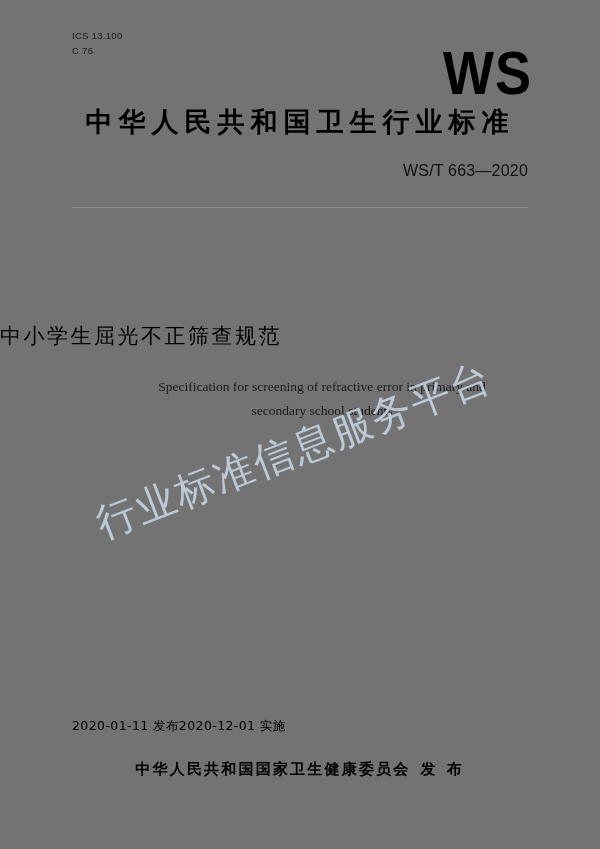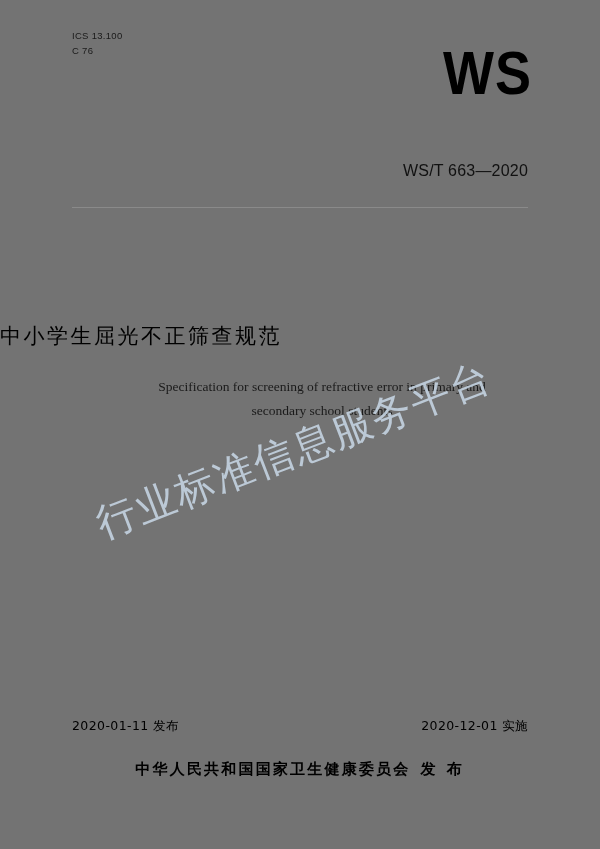--- a/index.html
+++ b/index.html
@@ -125,21 +125,21 @@
     pointer-events: none;
   }
 
   
   .footer-dates {
     position: absolute;
     left: 72px;
     right: 72px;
     top: 718px;
     display: flex;
-    justify-content: space-between;
+    justify-content: flex-start;
     font-family: "DejaVu Sans", sans-serif;
     font-size: 12.5px;
     color: #000000;
     letter-spacing: 0.4px;
   }
   .footer-issuer {
     position: absolute;
     left: 0;
     right: 0;
     top: 760px;
@@ -161,20 +161,21 @@
 
 <div class="page">
 
   <div class="ics-block">
     <div>ICS 13.100</div>
     <div>C 76</div>
   </div>
 
   <div class="ws-logo">WS</div>
 
+  <div class="std-title">中华人民共和国卫生行业标准</div>
 
   <div class="std-number">WS/T 663—2020</div>
 
   <div class="rule"></div>
 
   <div class="doc-title-cn">中小学生屈光不正筛查规范</div>
   <div class="doc-title-en">Specification for screening of refractive error in primary and secondary school students</div>
 
   <div class="watermark">行业标准信息服务平台</div>
 

